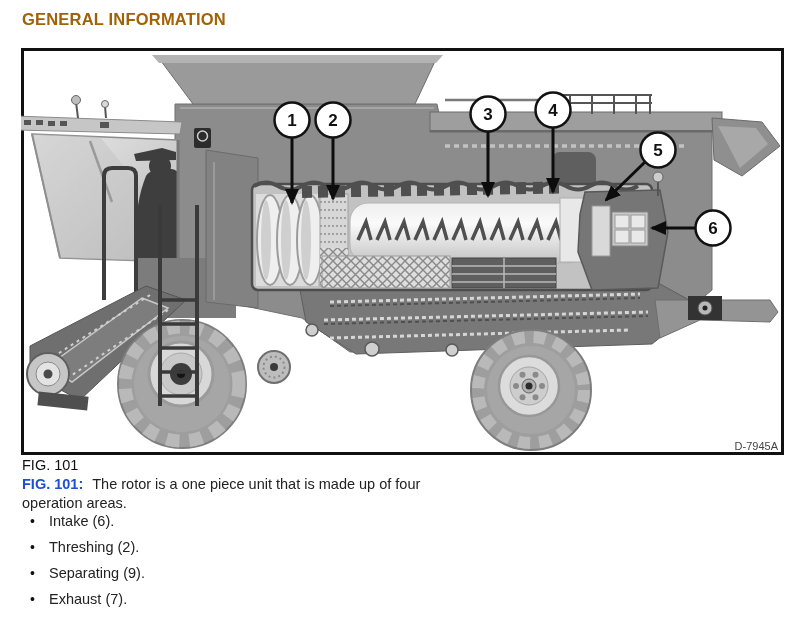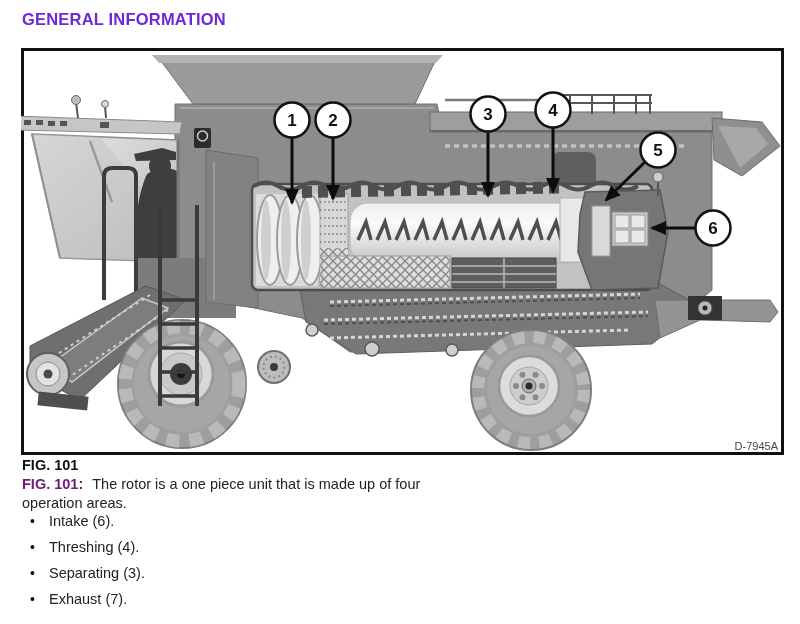--- a/index.html
+++ b/index.html
@@ -2,31 +2,31 @@
 <html><head>
 <meta charset="utf-8">
 <style>
   html,body{margin:0;padding:0;background:#ffffff;}
   .page{
     position:relative;width:800px;height:624px;background:#ffffff;
     font-family:"Liberation Sans",sans-serif;color:#1a1a1a;overflow:hidden;
   }
   .title{
     position:absolute;left:22px;top:10px;font-size:16.5px;font-weight:bold;
-    letter-spacing:.2px;color:#6d28d9;
+    letter-spacing:.2px;color:#a16207;
   }
   .figure-frame{position:absolute;left:21px;top:48px;}
   .fig-label{
-    position:absolute;left:22px;top:457px;font-size:14.5px;font-weight:bold;color:#111;
+    position:absolute;left:22px;top:457px;font-size:14.5px;font-weight:normal;color:#111;
   }
   .fig-caption{
     position:absolute;left:22px;top:475px;width:400px;font-size:14.5px;
     line-height:18.5px;color:#222;margin:0;
   }
-  .fig-caption .lead{font-weight:bold;margin-right:9px;color:#701a75;}
+  .fig-caption .lead{font-weight:bold;margin-right:9px;color:#1d4ed8;}
   .ops{
     position:absolute;left:30px;top:512px;margin:0;padding:0;list-style:none;
     font-size:14.5px;color:#222;
   }
   .ops li{display:flex;align-items:baseline;margin-bottom:8px;line-height:18px;}
   .ops .dot{width:19px;font-size:14px;color:#111;}
   svg text.co{font-family:"Liberation Sans",sans-serif;font-weight:bold;font-size:17px;fill:#111;}
   svg text.code{font-family:"Liberation Sans",sans-serif;font-size:11px;fill:#444;}
 </style>
 </head>
@@ -315,25 +315,25 @@
     <span class="lead">FIG. 101:</span><span>The rotor is a one piece unit that is made up of four operation areas.</span>
   </p>
 
   <ul class="ops">
     <li>
       <span class="dot">•</span>
       <span>Intake (6).</span>
     </li>
     <li>
       <span class="dot">•</span>
-      <span>Threshing (4).</span>
+      <span>Threshing (2).</span>
     </li>
     <li>
       <span class="dot">•</span>
-      <span>Separating (3).</span>
+      <span>Separating (9).</span>
     </li>
     <li>
       <span class="dot">•</span>
       <span>Exhaust (7).</span>
     </li>
   </ul>
 
 </div>
 
 </body></html>

